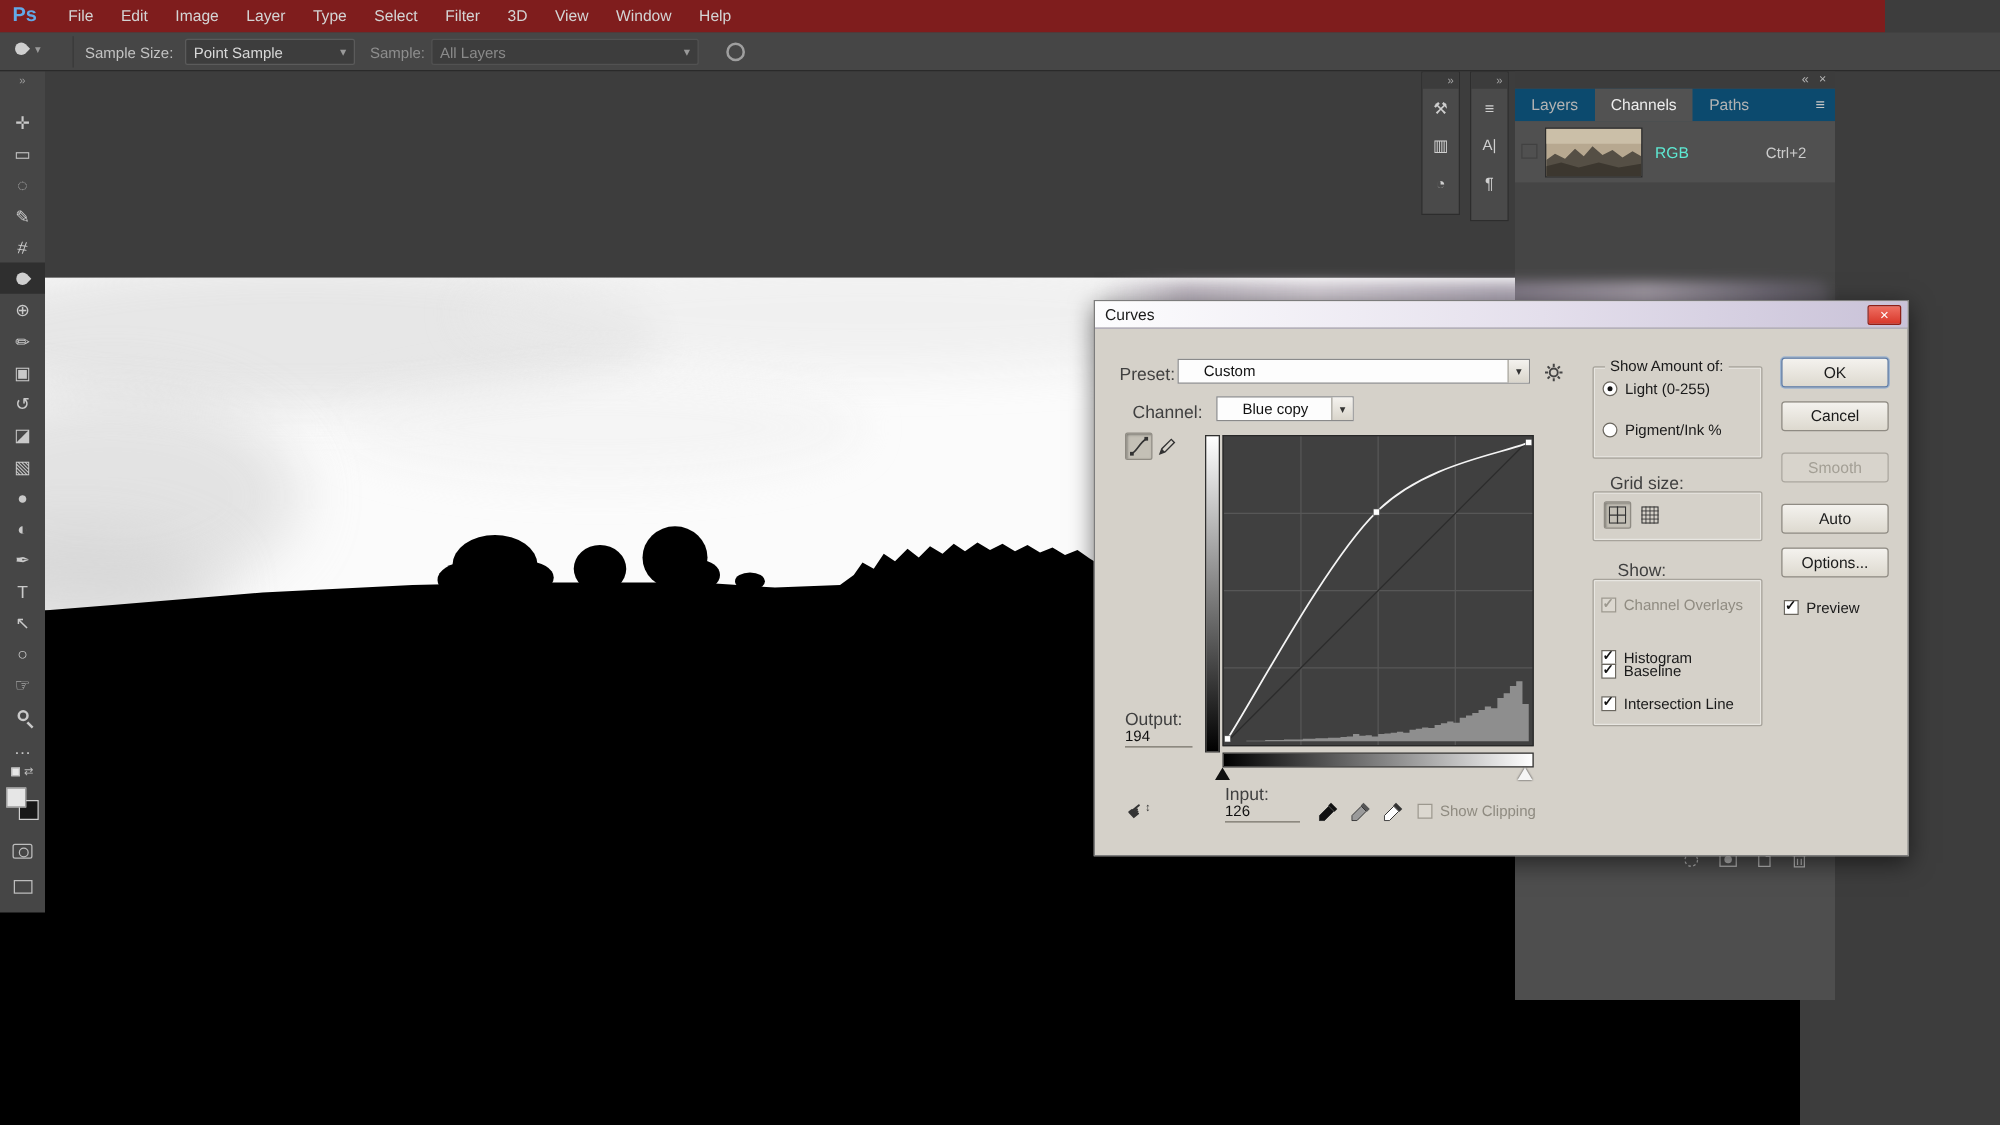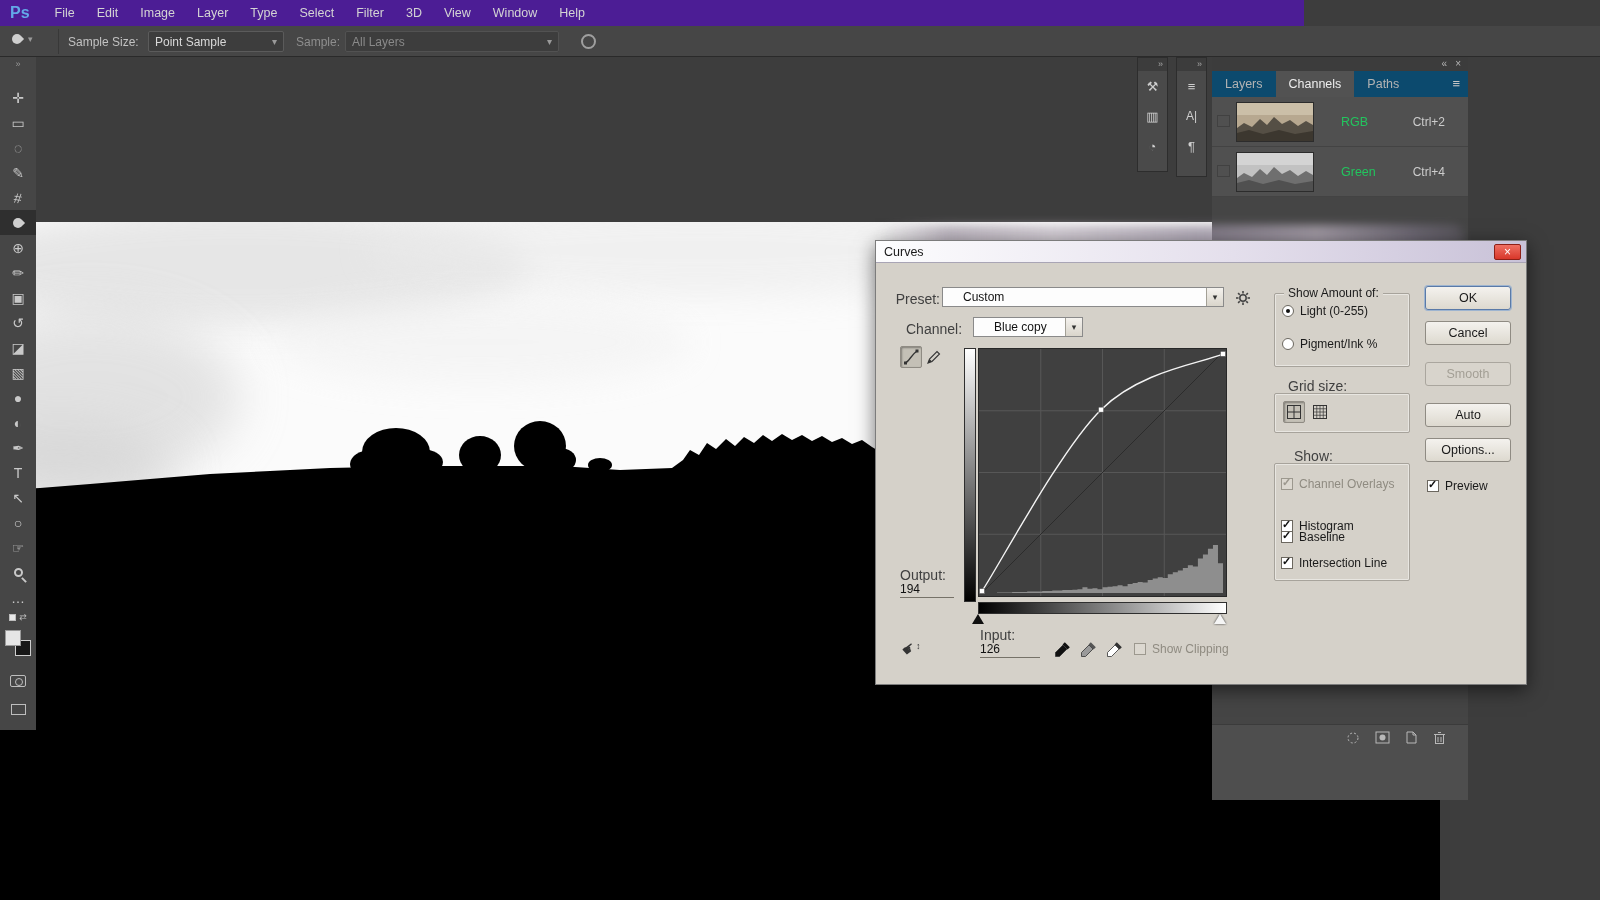--- a/index.html
+++ b/index.html
@@ -2,21 +2,21 @@
 <html><head>
 <meta charset="utf-8">
 <style>
   * { margin:0; padding:0; box-sizing:border-box; }
   html,body { width:1600px; height:900px; overflow:hidden; }
   body { background:#3d3d3d; font-family:"Liberation Sans", sans-serif; position:relative; }
   .abs { position:absolute; }
   button { border:none; background:none; font-family:inherit; cursor:pointer; }
 
   
-  .menubar { left:0; top:0; width:1304px; height:26px; background:#4c1d95; z-index:20; display:flex; align-items:center; }
+  .menubar { left:0; top:0; width:1508px; height:26px; background:#7f1d1d; z-index:20; display:flex; align-items:center; }
   .ps-logo { color:#63a9e8; font-weight:bold; font-size:16px; margin:0 14px 0 10px; letter-spacing:0; }
   .menu-item { color:#d4d4d4; font-size:12.5px; padding:0 11px; line-height:26px; }
 
   
   .optionsbar { left:0; top:26px; width:1600px; height:31px; background:#464646; border-bottom:1px solid #2a2a2a; z-index:20; }
   .opt-label { color:#c2c2c2; font-size:12px; }
   .opt-label.dim { color:#8e8e8e; }
   .combo-dark { background:#3d3d3d; border:1px solid #5b5b5b; border-radius:2px; color:#d8d8d8; font-size:12px;
                 display:flex; align-items:center; padding:0 6px; justify-content:space-between; }
   .combo-dark .arr { color:#9a9a9a; font-size:10px; margin-left:6px; }
@@ -52,21 +52,21 @@
   .dock { left:1212px; top:57px; width:256px; height:743px; z-index:6; background:#4e4e4e; }
   .dock-head { height:14px; background:#3c3c3c; position:relative; }
   .dock-head .dh-ic { position:absolute; top:1px; color:#b5b5b5; font-size:10px; line-height:12px; }
   .tabbar { height:26px; background:#0c4a6e; display:flex; align-items:flex-end; position:relative; }
   .tab { height:26px; line-height:26px; padding:0 13px; font-size:12.5px; color:#b3b3b3; }
   .tab.active { background:#525252; color:#ededed; }
   .panel-menu { position:absolute; right:8px; top:5px; color:#c6c6c6; font-size:13px; }
   .ch-row { height:50px; background:#505050; border-bottom:1px solid #434343; position:relative; }
   .eye-box { position:absolute; left:5px; top:18px; width:13px; height:12px; border:1px solid #414141; }
   .ch-thumb { position:absolute; left:24px; top:5px; width:78px; height:40px; border:1px solid #2c2c2c; }
-  .ch-name { position:absolute; left:129px; top:18px; font-size:12.5px; color:#22c55e; }
+  .ch-name { position:absolute; left:112px; top:18px; font-size:12.5px; color:#5eead4; }
   .ch-key { position:absolute; right:23px; top:18px; font-size:12px; color:#cccccc; }
   .dock-fill { background:#454545; }
   .dock-footer { height:26px; background:#4e4e4e; border-top:1px solid #3b3b3b; display:flex; justify-content:flex-end; align-items:center; gap:15px; padding-right:22px; }
   .df-ic { color:#b8b8b8; font-size:12px; display:flex; align-items:center; }
 
   
   .cloud-band { left:878px; top:225px; width:586px; height:28px; z-index:7; border-radius:12px; filter:blur(5px); opacity:.85;
     background:linear-gradient(90deg, rgba(140,130,145,0) 0%, rgba(168,158,172,.85) 12%, rgba(198,190,200,.92) 30%,
       rgba(150,140,158,.85) 55%, rgba(188,178,192,.9) 75%, rgba(128,120,138,.75) 92%, rgba(120,112,130,.4) 100%); }
 
@@ -295,31 +295,20 @@
     <span class="eye-box"></span>
     <span class="ch-thumb"><svg width="76" height="38" viewBox="0 0 76 38">
       <rect width="76" height="38" fill="#b7a890"></rect>
           <rect width="76" height="12" fill="#cbbfa8"></rect>
       <path d="M0,25 L7,20 L15,24 L23,16 L30,22 L37,14 L45,21 L53,17 L61,23 L69,18 L76,22 L76,38 L0,38 Z" fill="#554f45"></path>
       <path d="M0,30 L12,27 L26,31 L42,27 L58,31 L76,28 L76,38 L0,38 Z" fill="#3c372f"></path>
         </svg></span>
     <span class="ch-name">RGB</span>
     <span class="ch-key">Ctrl+2</span>
   </div>
-  <div class="ch-row">
-    <span class="eye-box"></span>
-    <span class="ch-thumb"><svg width="76" height="38" viewBox="0 0 76 38">
-      <rect width="76" height="38" fill="#c2c2c2"></rect>
-          <rect width="76" height="12" fill="#d4d4d4"></rect>
-      <path d="M0,25 L7,20 L15,24 L23,16 L30,22 L37,14 L45,21 L53,17 L61,23 L69,18 L76,22 L76,38 L0,38 Z" fill="#6f6f6f"></path>
-      <path d="M0,30 L12,27 L26,31 L42,27 L58,31 L76,28 L76,38 L0,38 Z" fill="#505050"></path>
-        </svg></span>
-    <span class="ch-name">Green</span>
-    <span class="ch-key">Ctrl+4</span>
-  </div>
   <div class="dock-fill" style="height:527px;"></div>
   <div class="dock-footer">
     <span class="df-ic">
         <svg width="14" height="14" viewBox="0 0 14 14">
           <circle cx="7" cy="7" r="5" fill="none" stroke="#b8b8b8" stroke-dasharray="2,2"></circle>
         </svg>
       </span>
     <span class="df-ic">
         <svg width="15" height="13" viewBox="0 0 15 13">
           <rect x="1" y="1" width="13" height="11" fill="none" stroke="#b8b8b8"></rect>

